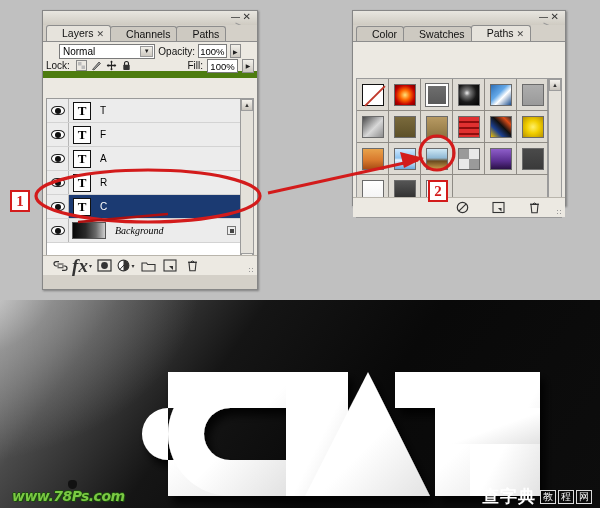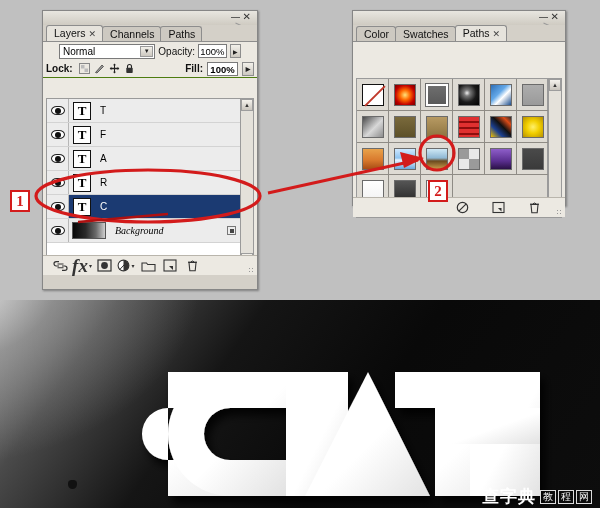--- a/index.html
+++ b/index.html
@@ -38,21 +38,21 @@
   .menu-ico .ln:nth-child(1){ top:3px; width:9px; }
   .menu-ico .ln:nth-child(2){ top:6px; width:9px; }
   .menu-ico .ln:nth-child(3){ top:9px; width:9px; }
   .menu-ico .dot { position:absolute; left:1px; top:5px; width:2px;height:2px; background:#333; border-radius:50%;}
   .menu-ico .slash{ position:absolute; left:-3px; top:0px; width:12px; height:1px; background:#9a9a9a; transform:rotate(24deg); }
 
   
   .tabs { height:16px; position:relative; background:#d4d0c8; padding-left:3px; }
   .tab {
     display:inline-block; height:15px; line-height:14px;
-    padding:0 6px 0 7px; margin-right:-1px;
+    padding:0 6px 0 15px; margin-right:-1px;
     background:#cdc9c1;
     border:1px solid #8d8d8d; border-bottom:none;
     border-radius:3px 3px 0 0;
     font-size:10.5px; color:#111; vertical-align:top;
     position:relative; top:1px;
   }
   .tab.active { background:#e6e3dc; top:0; height:16px; line-height:15px; font-weight:normal; }
   .tab .x { font-size:9px; color:#444; margin-left:3px; }
 
   .panel-body { background:#ece9e2; border-top:1px solid #8d8d8d; }
@@ -81,22 +81,21 @@
     font-size:9.5px; text-align:center; line-height:13px;
   }
   .spinbtn {
     width:12px; height:14px; background:linear-gradient(#f2f0ea,#cdc9c1);
     border:1px solid #8d8d8d; display:flex; align-items:center; justify-content:center;
     font-size:6px; color:#222;
   }
   .row-lock {
     height:18px; display:flex; align-items:center; gap:4px;
     padding:1px 3px; background:#ece9e2;
-    border-bottom:1px solid #4d7c0f;
-    font-weight:bold;
+    border-bottom:7px solid #4d7c0f;
   }
   .lockicos { display:flex; gap:4px; align-items:center; margin-left:2px; }
   .lockico { width:11px; height:11px; position:relative; }
 
   
   .layer-list {
     background:#fff; border:1px solid #9a9a9a; border-right:none;
     position:absolute; left:3px; top:56px; width:196px; height:168px;
     overflow:hidden;
   }
@@ -625,20 +624,21 @@
       <path d="M305 196 L368 72 L430 196 Z"></path>
 
       <path d="M395 72 h138 v36 h-60 v20 h42 v34 h-42 v34 h-38 v-88 h-40 z"></path>
 
       <path d="M470 72 h70 v124 h-70 z"></path>
       <path d="M440 108 h100 v36 h-100 z"></path>
     </g>
   </svg>
 
   <div class="wm-paw"></div>
+  <div class="wm-left">www.78Ps.com</div>
 
   <div class="wm-right">
     <div class="wm-cn">
       <span class="big">查字典</span>
       <span class="boxed" id="cn-boxed">
           <span>教</span>
           <span>程</span>
           <span>网</span>
         </span>
     </div>

